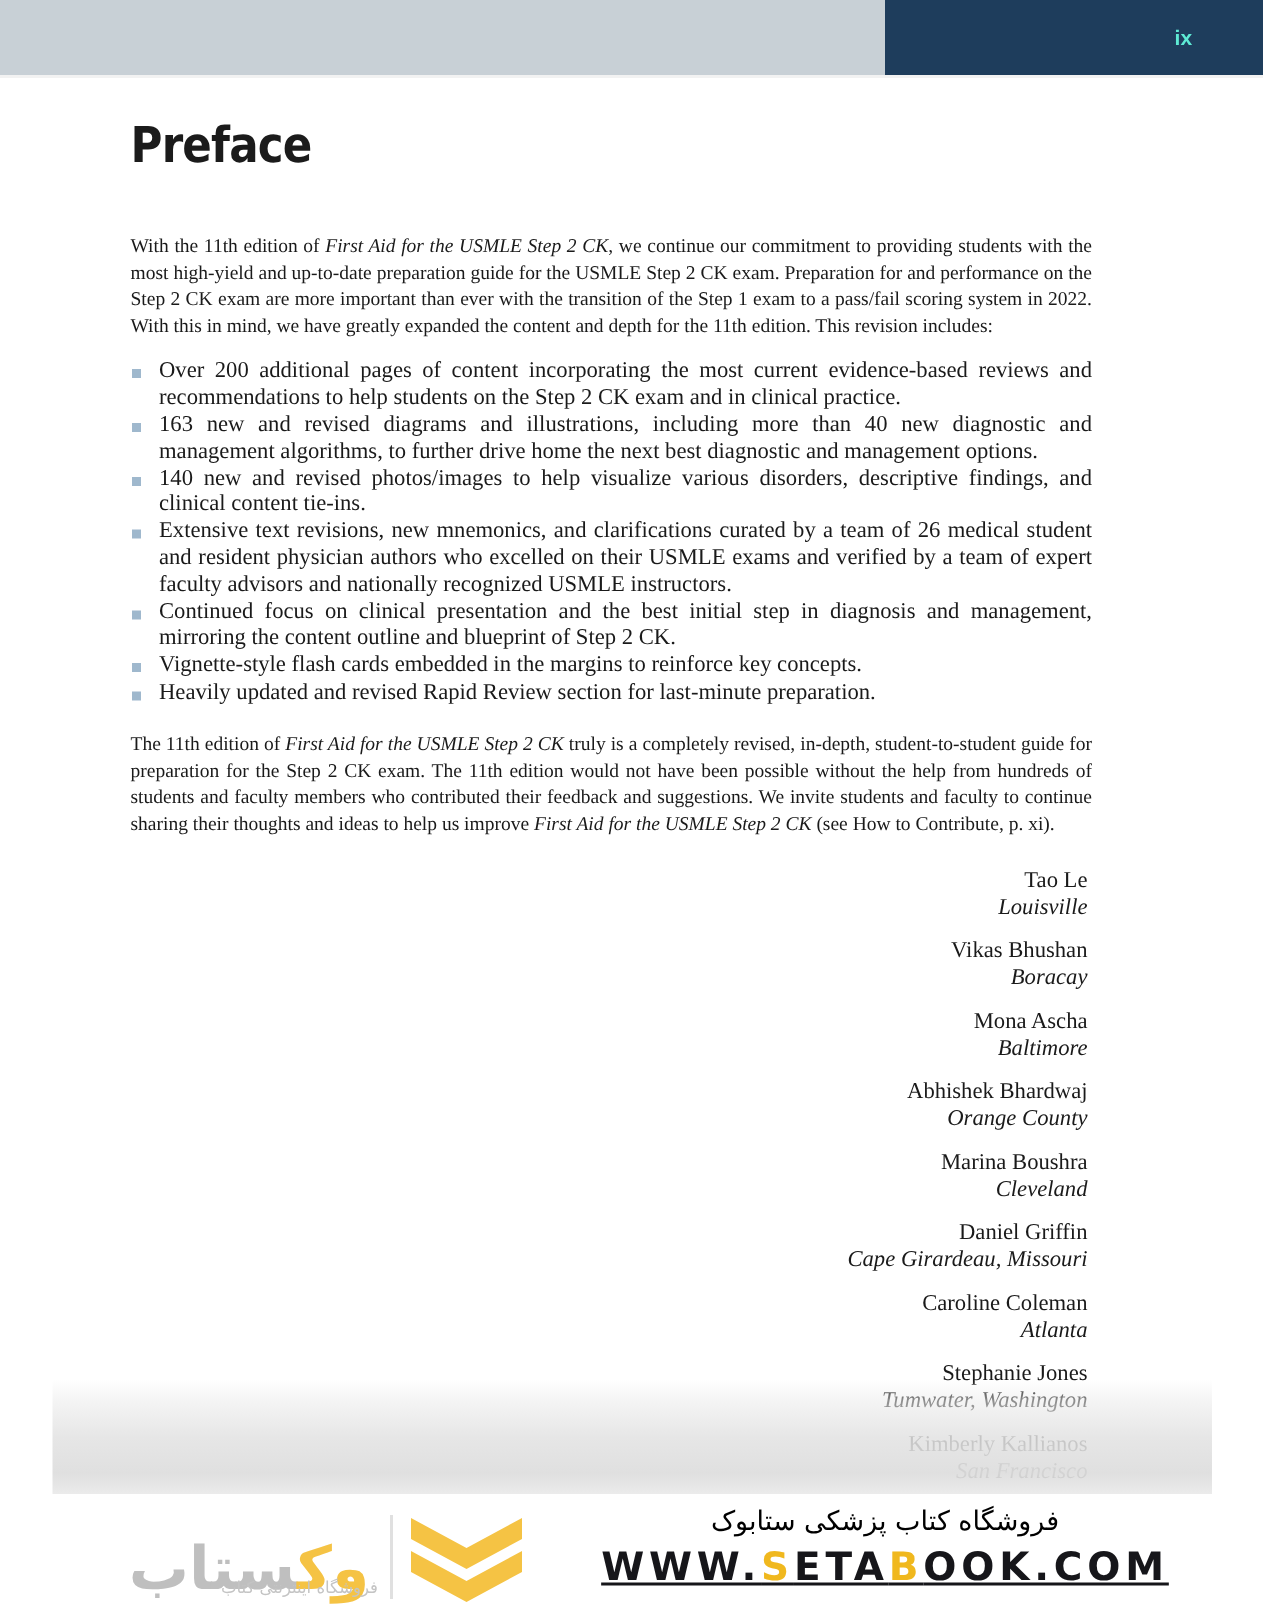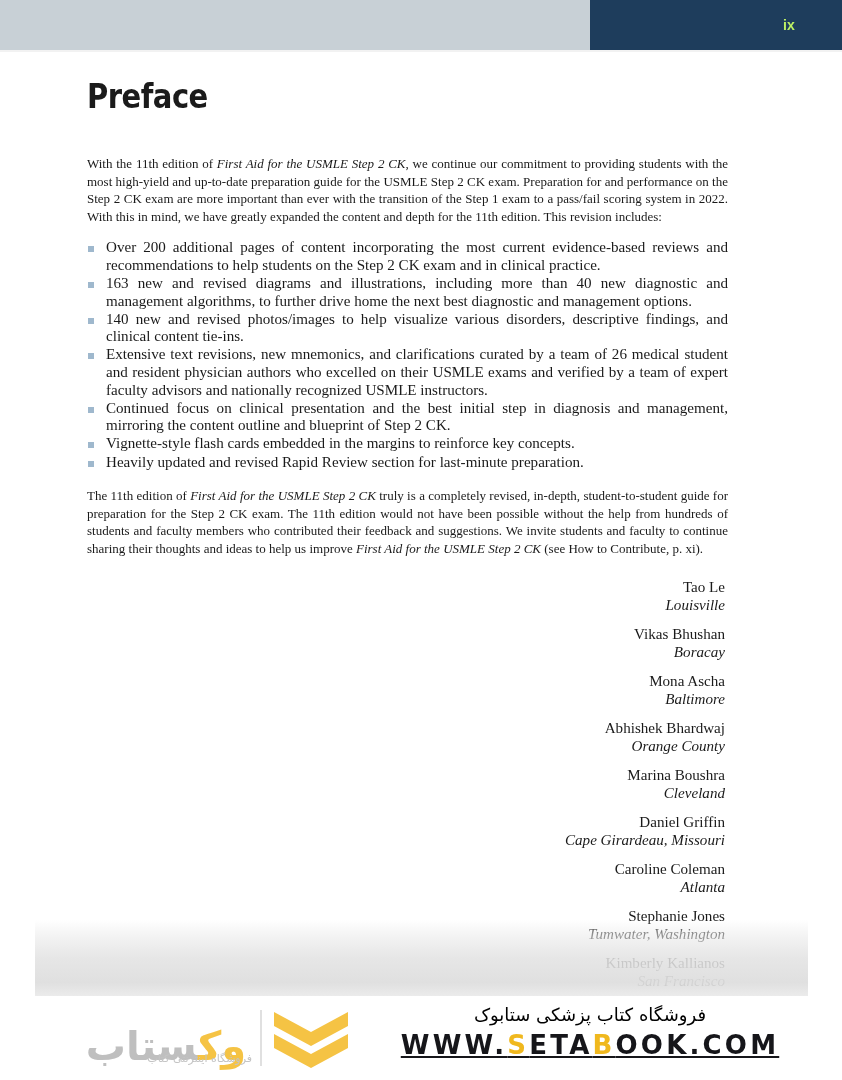--- a/index.html
+++ b/index.html
@@ -39,21 +39,21 @@
     width: 252px;
     height: 50px;
     background: #1e3d5c;
     box-sizing: border-box;
   }
   .header-folio-num {
     position: absolute;
     right: 47px;
     top: 50%;
     transform: translateY(-50%);
-    color: #bef264;
+    color: #5eead4;
     font-family: "Liberation Sans", sans-serif;
     font-weight: bold;
     font-size: 14px;
     letter-spacing: 0.2px;
   }
 
   
   .page {
     position: absolute;
     top: 0; left: 0;

